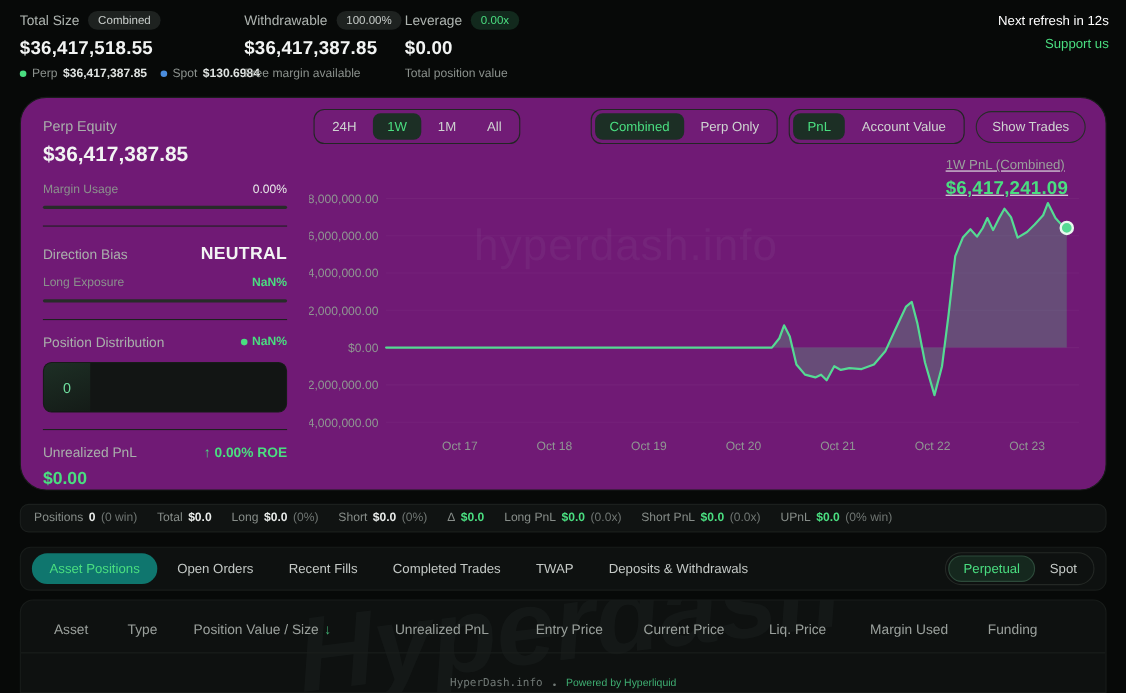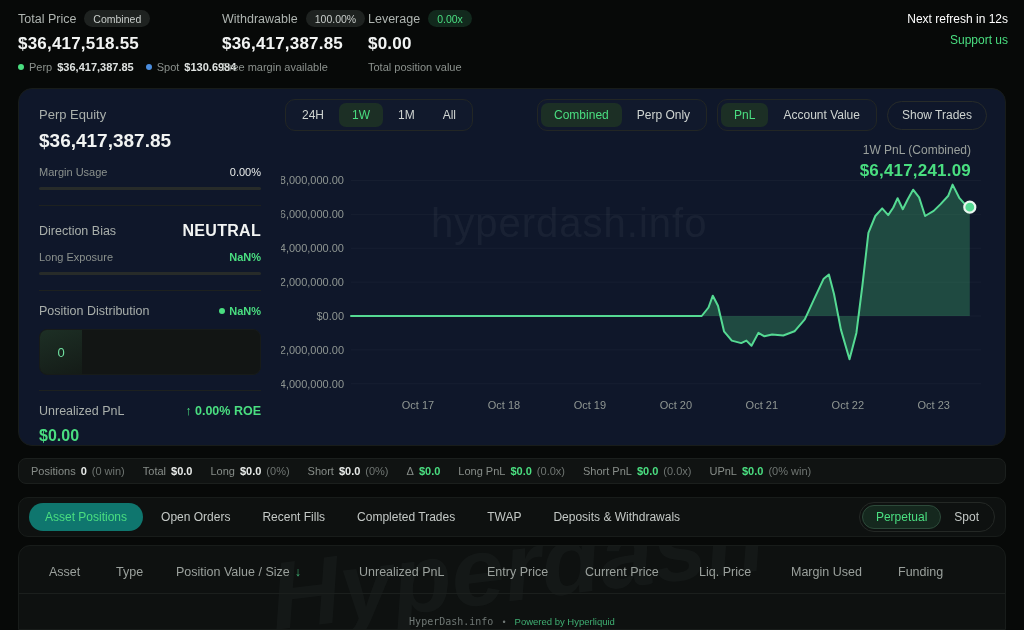--- a/index.html
+++ b/index.html
@@ -19,21 +19,21 @@
   .hsub{margin-top:7px;font-size:11px;color:#8b918d;display:flex;gap:12px;align-items:center;}
   .hsub .pair{display:flex;gap:5px;align-items:center;}
   .hsub b{color:#dfe3e1;font-weight:700;}
   .dot{width:6px;height:6px;border-radius:50%;display:inline-block;flex:0 0 auto;}
   .right-info{position:absolute;right:16px;top:12px;text-align:right;font-size:12px;}
   .refresh{color:#ffffff;}
   .support{color:#4ade80;margin-top:7px;cursor:pointer;}
 
   
   .main-card{position:absolute;left:18px;top:88px;width:988px;height:358px;
-    background:#0f172a;border:1px solid #181c1a;border-radius:14px;box-sizing:border-box;}
+    background:#701a75;border:1px solid #181c1a;border-radius:24px;box-sizing:border-box;}
   .stats-panel{position:absolute;left:20px;top:18px;width:222px;}
   .s-label{font-size:13px;color:#a9afab;}
   .s-value{font-size:19px;font-weight:700;color:#f2f4f3;margin-top:8px;}
   .s-row{display:flex;justify-content:space-between;align-items:center;margin-top:14px;}
   .s-row .lab{font-size:11px;color:#8b918d;}
   .s-row .lab12{font-size:12.5px;color:#a9afab;}
   .s-row .val-w{font-size:11px;color:#e8ebe9;}
   .s-row .val-b{font-size:16px;color:#f2f4f3;font-weight:700;letter-spacing:.3px;}
   .s-row .val-g{font-size:11px;color:#4ade80;font-weight:700;}
   .s-row .val-g12{font-size:12.5px;color:#4ade80;font-weight:700;}
@@ -46,21 +46,21 @@
   .roe-wrap{display:flex;gap:4px;align-items:center;}
 
   
   .chart-zone{position:absolute;left:262px;top:8px;right:14px;bottom:6px;}
   .controls-row{display:flex;justify-content:space-between;align-items:flex-start;padding:2px 4px 0 4px;}
   .pill-group{display:flex;gap:2px;border:1px solid #222624;border-radius:10px;padding:3px;background:rgba(255,255,255,0.012);}
   .pill{padding:5px 13px;font-size:12px;color:#cfd4d1;border-radius:7px;cursor:pointer;white-space:nowrap;}
   .pill.active{background:#1c2f25;color:#4ade80;}
   .right-controls{display:flex;gap:10px;align-items:center;}
   .show-trades{padding:6.5px 14px;font-size:12px;color:#cfd4d1;border:1px solid #272b29;border-radius:17px;cursor:pointer;white-space:nowrap;}
-  .pnl-head{position:absolute;right:20px;top:46px;text-align:right;}
+  .pnl-head{position:absolute;right:20px;top:46px;text-align:left;text-decoration:underline;}
   .pnl-title{font-size:12px;color:#9aa09c;}
   .pnl-value{font-size:17px;color:#4ade80;font-weight:700;margin-top:4px;letter-spacing:.2px;}
   .chart-watermark{position:absolute;left:150px;top:104px;font-size:40px;font-weight:400;
     color:rgba(205,215,210,0.055);letter-spacing:1px;pointer-events:none;}
   #pnl-svg{position:absolute;left:0;top:72px;}
 
   
   .summary-bar{position:absolute;left:18px;top:458px;width:988px;height:26px;box-sizing:border-box;
     background:#101312;border:1px solid #1b1f1d;border-radius:8px;
     display:flex;align-items:center;gap:18px;padding:0 12px;font-size:11px;white-space:nowrap;}
@@ -94,21 +94,21 @@
   .footer{position:absolute;left:0;right:0;bottom:3px;display:flex;justify-content:center;align-items:center;gap:9px;}
   .brand{font-family:"DejaVu Sans Mono",monospace;font-size:10px;color:#707875;}
   .bullet{color:#707875;font-size:9px;}
   .powered{color:#3fae72;font-size:9.5px;}
 </style>
 </head>
 <body>
 
 <div class="hgroup hg-1">
   <div class="hlabel-row">
-    <span>Total Price</span>
+    <span>Total Size</span>
     <span class="badge">Combined</span>
   </div>
   <div class="hvalue">$36,417,518.55</div>
   <div class="hsub">
     <span class="pair">
       <span class="dot" style="background:#4ade80"></span>
       <span>Perp</span>
       <b>$36,417,387.85</b>
     </span>
     <span class="pair">

